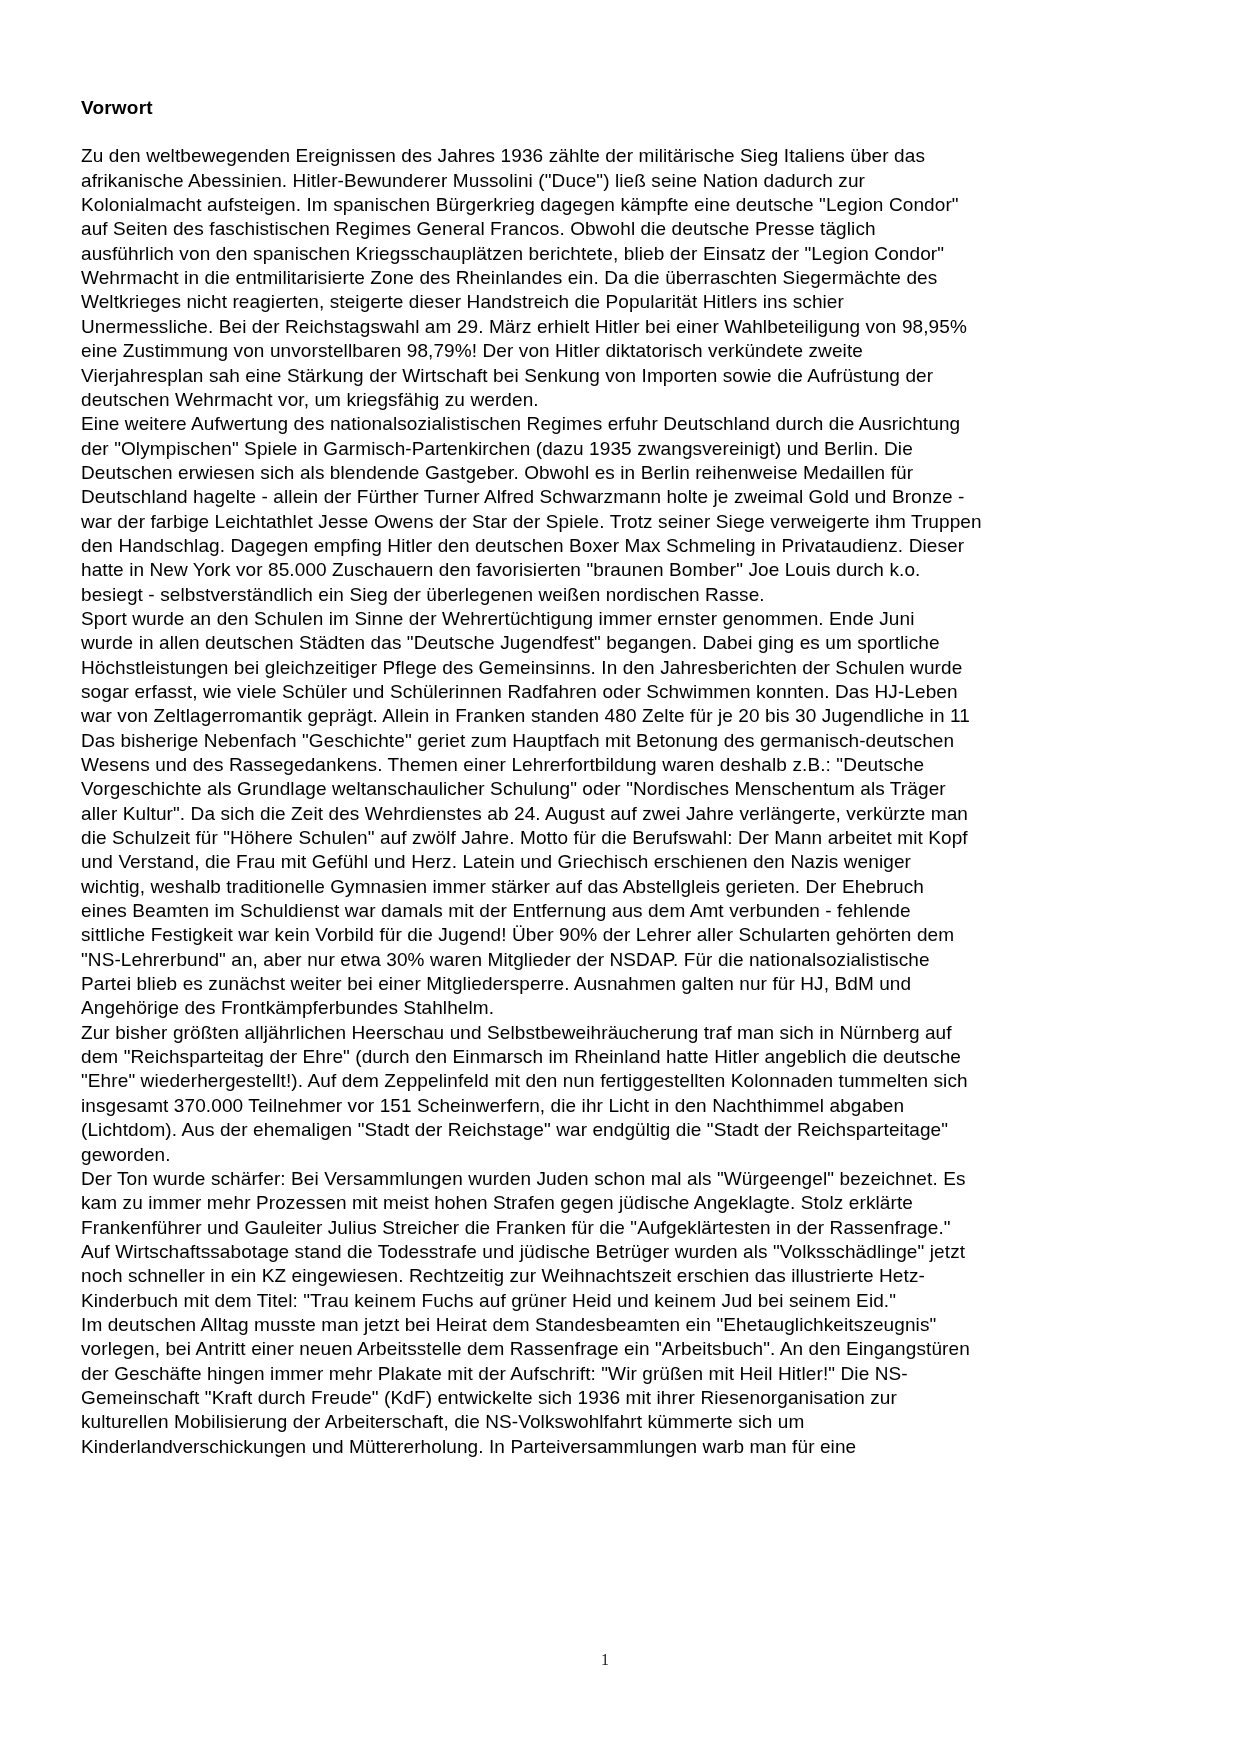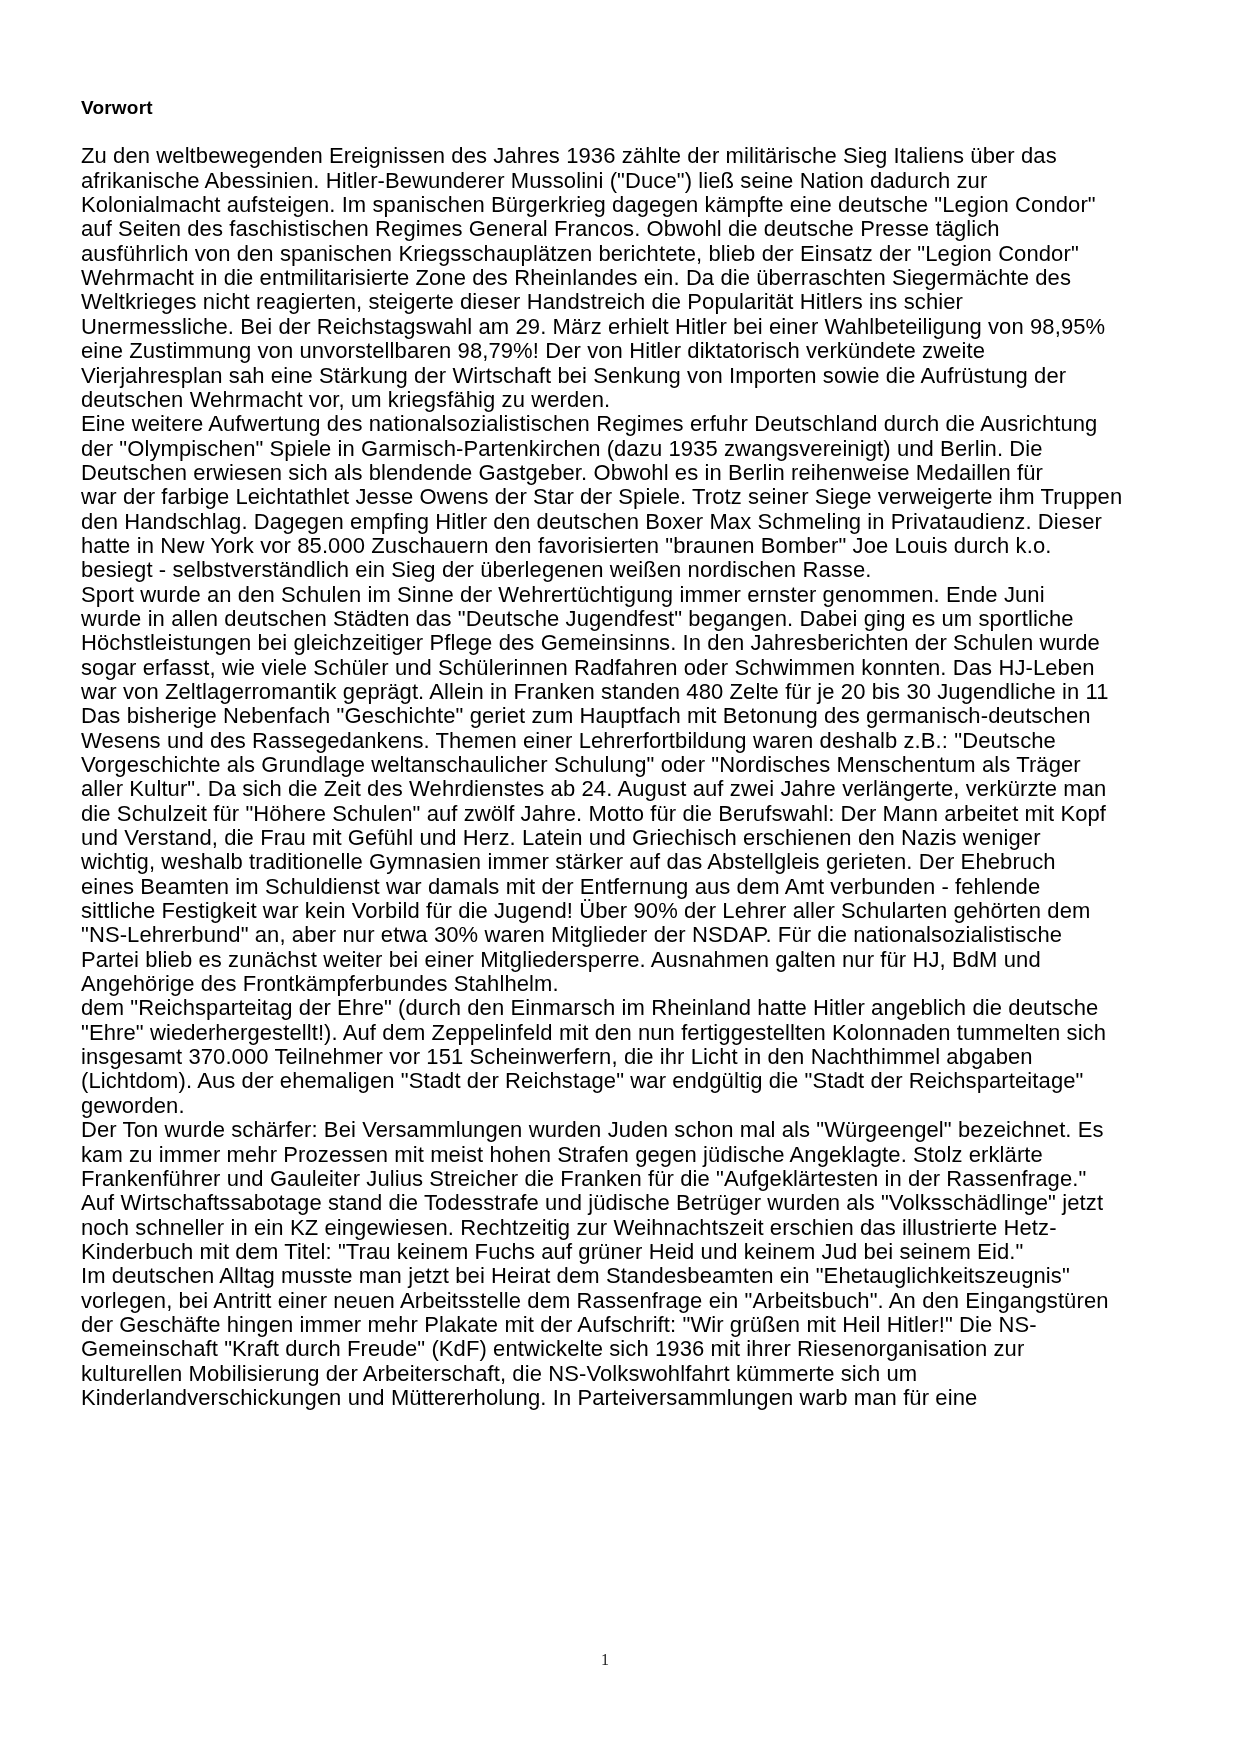--- a/index.html
+++ b/index.html
@@ -19,21 +19,21 @@
     width: 1075px;
   }
   .title {
     font-size: 19px;
     font-weight: bold;
     line-height: 24.4px;
     margin: 0 0 24px 0;
     letter-spacing: 0.2px;
   }
   .doc-body .line {
-    font-size: 22px;
+    font-size: 19px;
     line-height: 24.35px;
     white-space: pre;
     letter-spacing: 0.1px;
   }
   .footer {
     position: absolute;
     top: 1651px;
     left: 0;
     width: 100%;
     text-align: center;
@@ -56,20 +56,21 @@
         <div class="line">ausführlich von den spanischen Kriegsschauplätzen berichtete, blieb der Einsatz der "Legion Condor"</div>
         <div class="line">Wehrmacht in die entmilitarisierte Zone des Rheinlandes ein. Da die überraschten Siegermächte des</div>
         <div class="line">Weltkrieges nicht reagierten, steigerte dieser Handstreich die Popularität Hitlers ins schier</div>
         <div class="line">Unermessliche. Bei der Reichstagswahl am 29. März erhielt Hitler bei einer Wahlbeteiligung von 98,95%</div>
         <div class="line">eine Zustimmung von unvorstellbaren 98,79%! Der von Hitler diktatorisch verkündete zweite</div>
         <div class="line">Vierjahresplan sah eine Stärkung der Wirtschaft bei Senkung von Importen sowie die Aufrüstung der</div>
         <div class="line">deutschen Wehrmacht vor, um kriegsfähig zu werden.</div>
         <div class="line">Eine weitere Aufwertung des nationalsozialistischen Regimes erfuhr Deutschland durch die Ausrichtung</div>
         <div class="line">der "Olympischen" Spiele in Garmisch-Partenkirchen (dazu 1935 zwangsvereinigt) und Berlin. Die</div>
         <div class="line">Deutschen erwiesen sich als blendende Gastgeber. Obwohl es in Berlin reihenweise Medaillen für</div>
+        <div class="line">Deutschland hagelte - allein der Fürther Turner Alfred Schwarzmann holte je zweimal Gold und Bronze -</div>
         <div class="line">war der farbige Leichtathlet Jesse Owens der Star der Spiele. Trotz seiner Siege verweigerte ihm Truppen</div>
         <div class="line">den Handschlag. Dagegen empfing Hitler den deutschen Boxer Max Schmeling in Privataudienz. Dieser</div>
         <div class="line">hatte in New York vor 85.000 Zuschauern den favorisierten "braunen Bomber" Joe Louis durch k.o.</div>
         <div class="line">besiegt - selbstverständlich ein Sieg der überlegenen weißen nordischen Rasse.</div>
         <div class="line">Sport wurde an den Schulen im Sinne der Wehrertüchtigung immer ernster genommen. Ende Juni</div>
         <div class="line">wurde in allen deutschen Städten das "Deutsche Jugendfest" begangen. Dabei ging es um sportliche</div>
         <div class="line">Höchstleistungen bei gleichzeitiger Pflege des Gemeinsinns. In den Jahresberichten der Schulen wurde</div>
         <div class="line">sogar erfasst, wie viele Schüler und Schülerinnen Radfahren oder Schwimmen konnten. Das HJ-Leben</div>
         <div class="line">war von Zeltlagerromantik geprägt. Allein in Franken standen 480 Zelte für je 20 bis 30 Jugendliche in 11</div>
         <div class="line">Das bisherige Nebenfach "Geschichte" geriet zum Hauptfach mit Betonung des germanisch-deutschen</div>
@@ -77,20 +78,21 @@
         <div class="line">Vorgeschichte als Grundlage weltanschaulicher Schulung" oder "Nordisches Menschentum als Träger</div>
         <div class="line">aller Kultur". Da sich die Zeit des Wehrdienstes ab 24. August auf zwei Jahre verlängerte, verkürzte man</div>
         <div class="line">die Schulzeit für "Höhere Schulen" auf zwölf Jahre. Motto für die Berufswahl: Der Mann arbeitet mit Kopf</div>
         <div class="line">und Verstand, die Frau mit Gefühl und Herz. Latein und Griechisch erschienen den Nazis weniger</div>
         <div class="line">wichtig, weshalb traditionelle Gymnasien immer stärker auf das Abstellgleis gerieten. Der Ehebruch</div>
         <div class="line">eines Beamten im Schuldienst war damals mit der Entfernung aus dem Amt verbunden - fehlende</div>
         <div class="line">sittliche Festigkeit war kein Vorbild für die Jugend! Über 90% der Lehrer aller Schularten gehörten dem</div>
         <div class="line">"NS-Lehrerbund" an, aber nur etwa 30% waren Mitglieder der NSDAP. Für die nationalsozialistische</div>
         <div class="line">Partei blieb es zunächst weiter bei einer Mitgliedersperre. Ausnahmen galten nur für HJ, BdM und</div>
         <div class="line">Angehörige des Frontkämpferbundes Stahlhelm.</div>
+        <div class="line">Zur bisher größten alljährlichen Heerschau und Selbstbeweihräucherung traf man sich in Nürnberg auf</div>
         <div class="line">dem "Reichsparteitag der Ehre" (durch den Einmarsch im Rheinland hatte Hitler angeblich die deutsche</div>
         <div class="line">"Ehre" wiederhergestellt!). Auf dem Zeppelinfeld mit den nun fertiggestellten Kolonnaden tummelten sich</div>
         <div class="line">insgesamt 370.000 Teilnehmer vor 151 Scheinwerfern, die ihr Licht in den Nachthimmel abgaben</div>
         <div class="line">(Lichtdom). Aus der ehemaligen "Stadt der Reichstage" war endgültig die "Stadt der Reichsparteitage"</div>
         <div class="line">geworden.</div>
         <div class="line">Der Ton wurde schärfer: Bei Versammlungen wurden Juden schon mal als "Würgeengel" bezeichnet. Es</div>
         <div class="line">kam zu immer mehr Prozessen mit meist hohen Strafen gegen jüdische Angeklagte. Stolz erklärte</div>
         <div class="line">Frankenführer und Gauleiter Julius Streicher die Franken für die "Aufgeklärtesten in der Rassenfrage."</div>
         <div class="line">Auf Wirtschaftssabotage stand die Todesstrafe und jüdische Betrüger wurden als "Volksschädlinge" jetzt</div>
         <div class="line">noch schneller in ein KZ eingewiesen. Rechtzeitig zur Weihnachtszeit erschien das illustrierte Hetz-</div>

